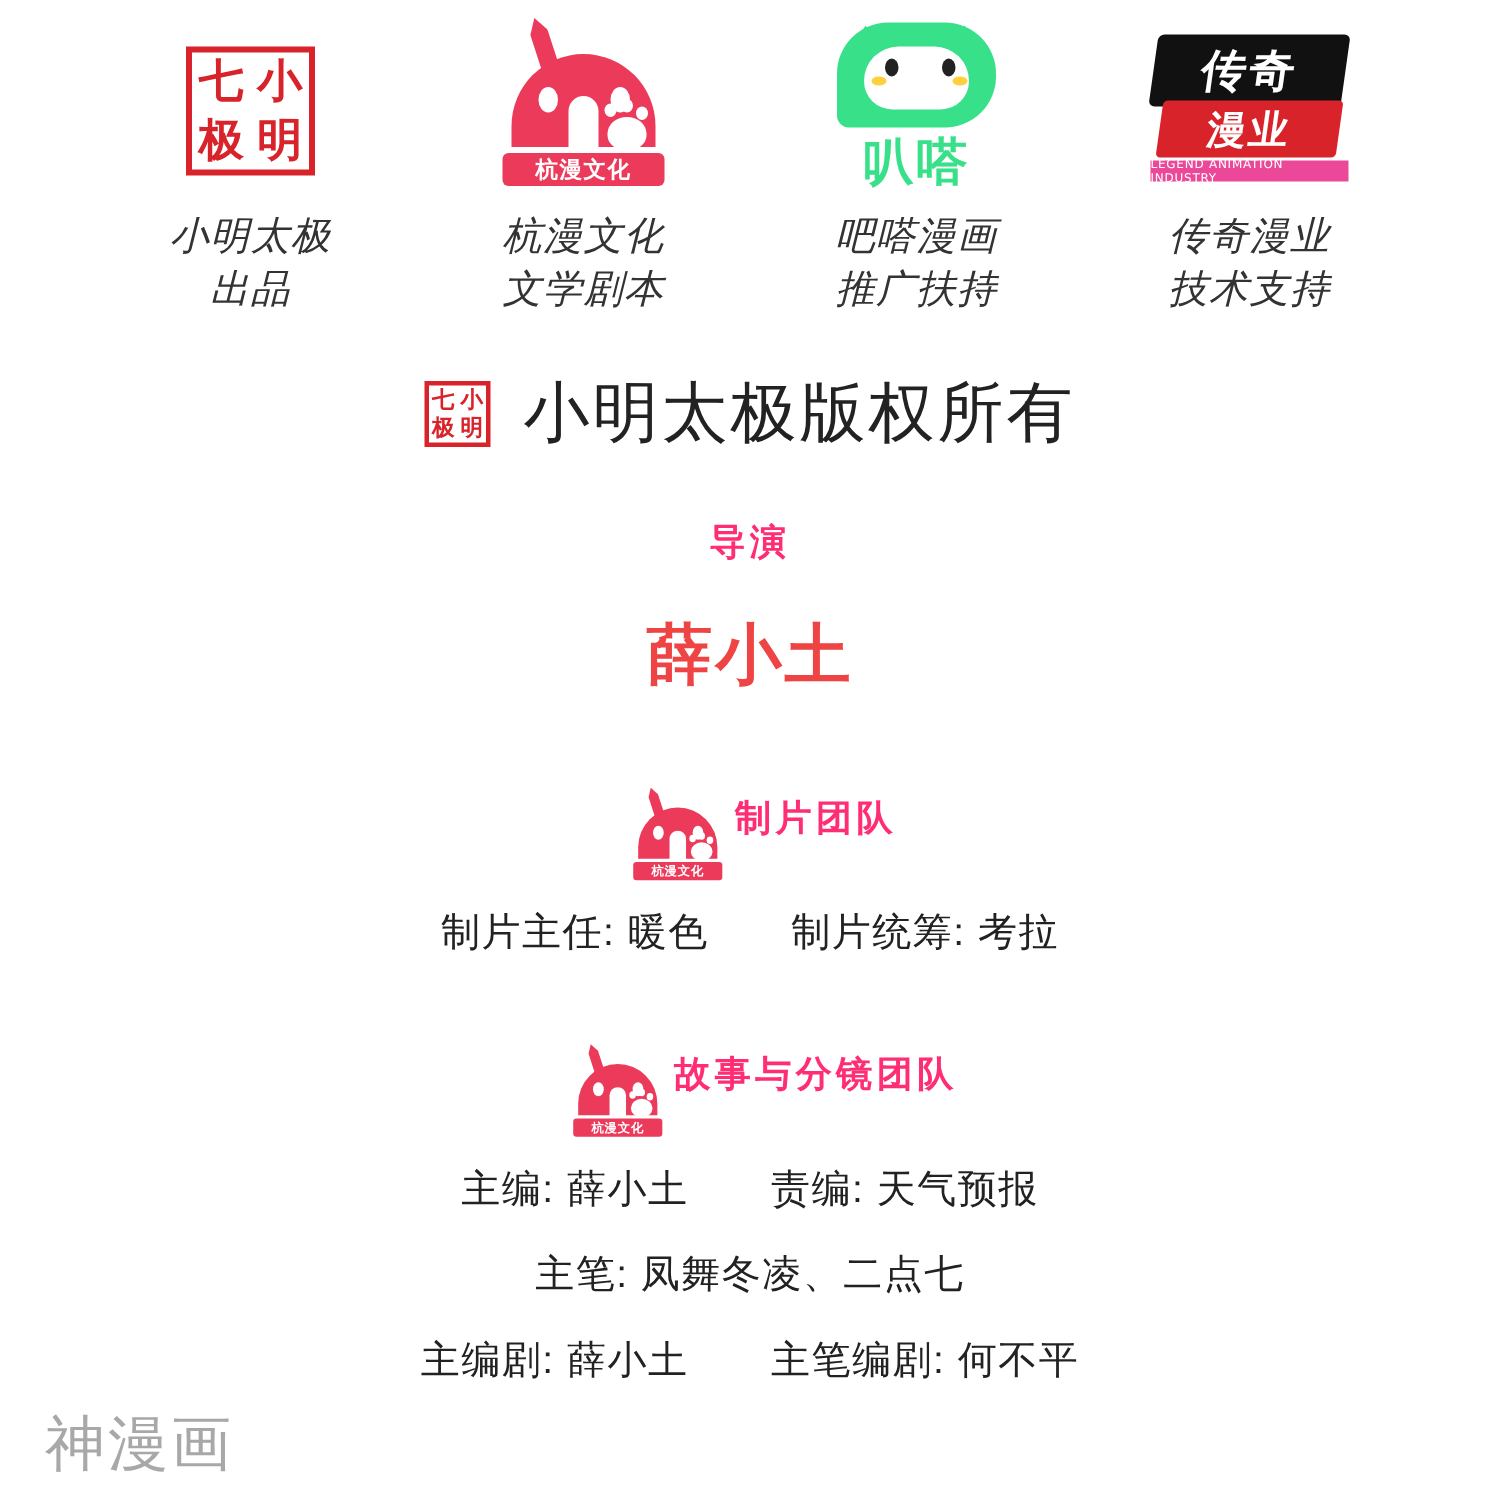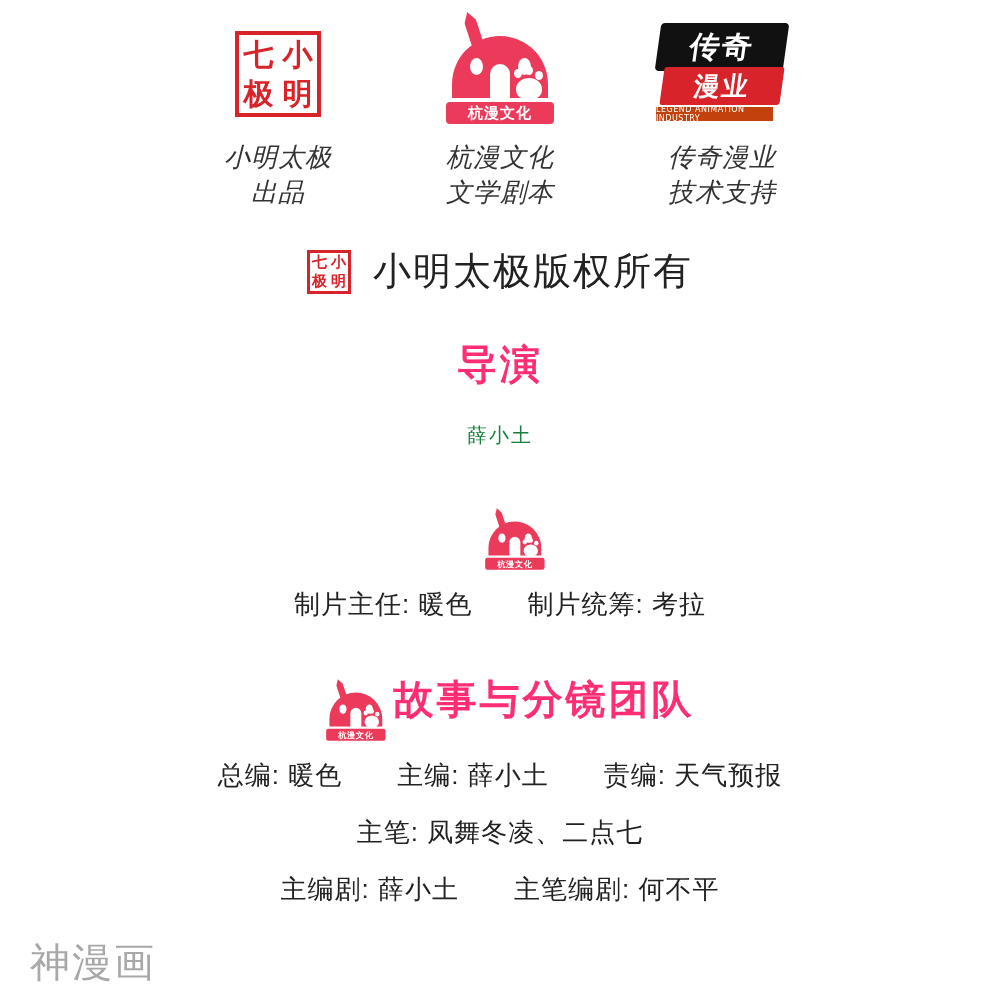--- a/index.html
+++ b/index.html
@@ -276,50 +276,50 @@
     font-size: 26px;
     font-weight: bold;
     display: flex;
     align-items: center;
     justify-content: center;
     letter-spacing: 2px;
   }
   .legend .lg-bar {
     position: absolute;
     left: 4px; top: 88px;
-    width: 117px; height: 14px;
-    background: #c2410c;
+    width: 132px; height: 14px;
+    background: #ec4899;
     color: #ffffff;
     font-size: 8px;
     display: flex;
     align-items: center;
     justify-content: center;
     letter-spacing: 0.5px;
     font-family: "DejaVu Sans", sans-serif;
   }
 
   
   .copyright {
     margin-top: 36px;
     display: flex;
     align-items: center;
     justify-content: center;
     gap: 22px;
   }
   .copyright .cr-text {
-    font-size: 38px;
+    font-size: 44px;
     color: #222;
     letter-spacing: 2px;
   }
 
   
   .section { text-align: center; }
   .section-heading {
     color: #ff2e74;
-    font-size: 40px;
+    font-size: 24px;
     font-weight: bold;
     letter-spacing: 3px;
   }
   .heading-row {
     display: flex;
     align-items: center;
     justify-content: center;
     gap: 18px;
   }
   .heading-row .logo-slot {
@@ -343,23 +343,24 @@
   .spacer-a { height: 40px; }
   .spacer-c { height: 46px; }
   .spacer-d { height: 26px; }
   .spacer-e { height: 44px; }
   .spacer-f { height: 26px; }
   .spacer-g { height: 22px; }
   .spacer-h { height: 22px; }
 
   .director-name {
     margin-top: 30px;
-    font-size: 20px;
-    color: #15803d;
+    font-size: 44px;
+    color: #ef4444;
     letter-spacing: 2px;
+    font-weight: bold;
   }
 
   
   .watermark {
     position: absolute;
     left: 30px;
     bottom: 10px;
     font-size: 40px;
     color: #9a9a9a;
     letter-spacing: 2px;
@@ -399,20 +400,39 @@
           <div class="m-paw"></div>
           <div class="m-band">杭漫文化</div>
         </div>
       </div>
       <div class="sponsor-caption">
         <span>杭漫文化</span>
         <span class="l2">文学剧本</span>
       </div>
     </div>
 
+    <div class="sponsor">
+      <div class="sponsor-logo">
+        <div class="catlogo">
+          <div class="ear left"></div>
+          <div class="ear right"></div>
+          <div class="bubble"></div>
+          <div class="face"></div>
+          <div class="eye left"></div>
+          <div class="eye right"></div>
+          <div class="cheek left"></div>
+          <div class="cheek right"></div>
+          <div class="cat-text">叭嗒</div>
+        </div>
+      </div>
+      <div class="sponsor-caption">
+        <span>吧嗒漫画</span>
+        <span class="l2">推广扶持</span>
+      </div>
+    </div>
 
     <div class="sponsor">
       <div class="sponsor-logo">
         <div class="legend">
           <div class="lg-top">传奇</div>
           <div class="lg-mid">漫业</div>
           <div class="lg-bar">LEGEND ANIMATION INDUSTRY</div>
         </div>
       </div>
       <div class="sponsor-caption">
@@ -450,20 +470,21 @@
         <div class="mlogo mini">
           <div class="m-body"></div>
           <div class="m-notch"></div>
           <div class="m-eye left"></div>
           <div class="m-eye right"></div>
           <div class="m-pencil"></div>
           <div class="m-paw"></div>
           <div class="m-band">杭漫文化</div>
         </div>
       </div>
+      <div class="section-heading">制片团队</div>
     </div>
     <div class="spacer-d"></div>
     <div class="credit-line">
       <span class="credit-item">制片主任: 暖色</span>
       <span class="credit-item">制片统筹: 考拉</span>
     </div>
   </div>
 
   <div class="spacer-e"></div>
 
@@ -478,21 +499,20 @@
           <div class="m-pencil"></div>
           <div class="m-paw"></div>
           <div class="m-band">杭漫文化</div>
         </div>
       </div>
       <div class="section-heading">故事与分镜团队</div>
     </div>
 
     <div class="spacer-f"></div>
     <div class="credit-line">
-      <span class="credit-item">总编: 暖色</span>
       <span class="credit-item">主编: 薛小土</span>
       <span class="credit-item">责编: 天气预报</span>
     </div>
 
     <div class="spacer-g"></div>
     <div class="credit-line">
       <span class="credit-item">主笔: 凤舞冬凌、二点七</span>
     </div>
 
     <div class="spacer-h"></div>

